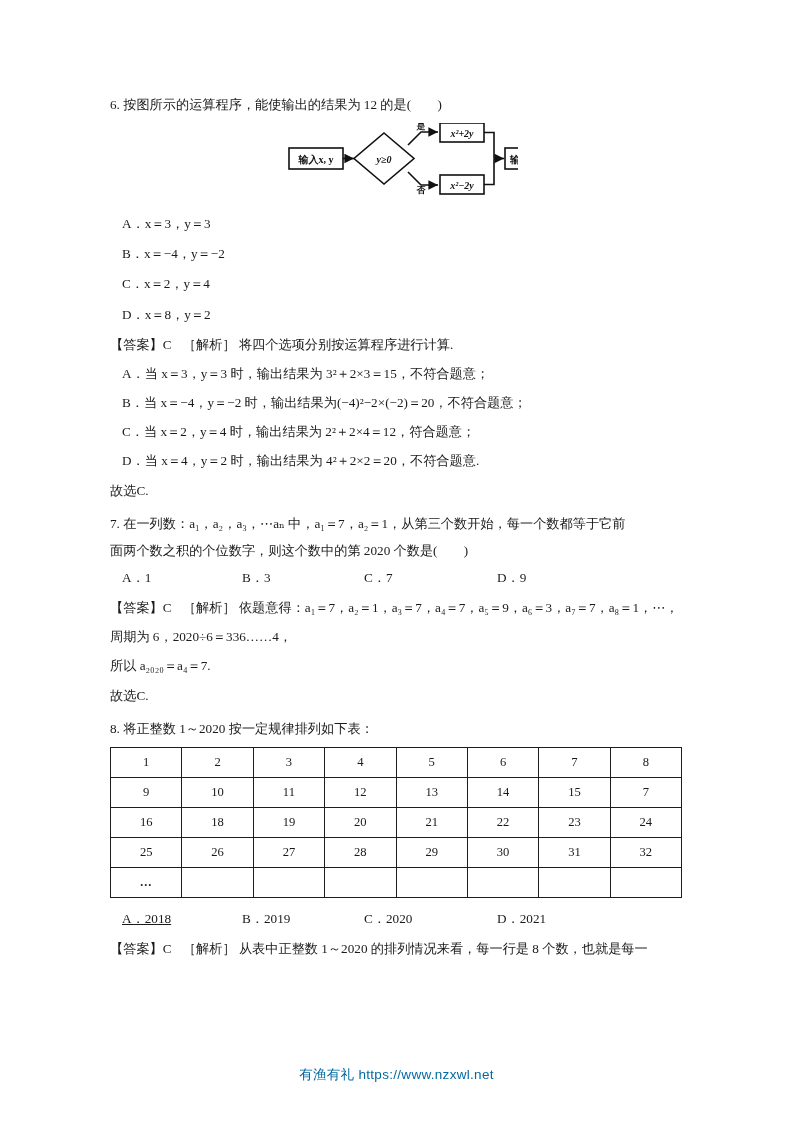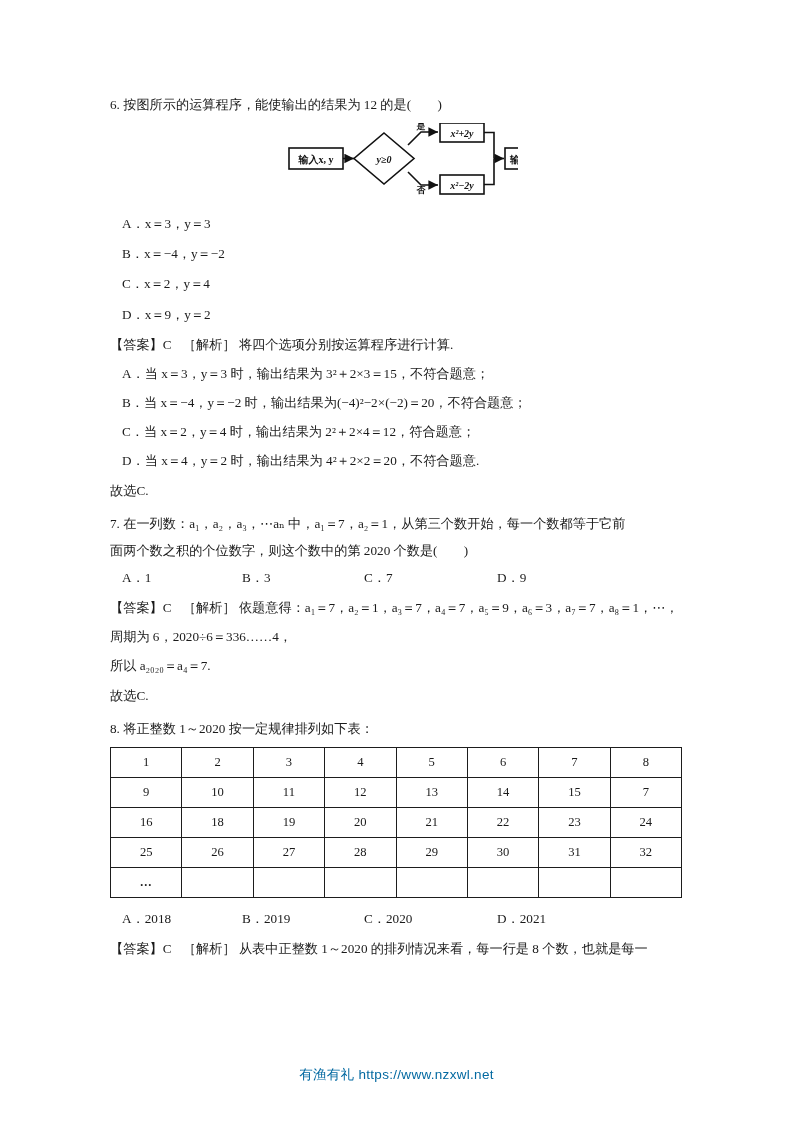--- a/index.html
+++ b/index.html
@@ -51,21 +51,21 @@
   .opt-row {
     font-size: 13.2px;
     margin: 0 0 12px 0;
     padding-left: 12px;
     display: flex;
   }
   .opt-row > span { display: inline-block; }
   .opt-row.q7 > span:nth-child(1) { width: 120px; }
   .opt-row.q7 > span:nth-child(2) { width: 122px; }
   .opt-row.q7 > span:nth-child(3) { width: 133px; }
-  .opt-row.q8 > span:nth-child(1) { width: 120px; }
+  .opt-row.q8 > span:nth-child(1) { width: 120px; text-decoration: underline; }
   .opt-row.q8 > span:nth-child(2) { width: 122px; }
   .opt-row.q8 > span:nth-child(3) { width: 133px; }
 
   
   .flow-wrap {
     position: relative;
     height: 74px;
     margin: 10px 0 18px 0;
   }
   .flow-svg { position: absolute; left: 178px; top: 0; }
@@ -142,21 +142,21 @@
         <polyline points="196,61.5 206,61.5 206,35.5" fill="none" stroke="#111" stroke-width="1.6"></polyline>
         <line x1="206" y1="35.5" x2="216" y2="35.5" stroke="#111" stroke-width="1.6" marker-end="url(#arw)"></line>
         <rect x="217" y="25" width="50" height="21" fill="#fff" stroke="#111" stroke-width="1.6"></rect>
         <text x="242" y="40" font-size="10" font-family="Liberation Serif, serif" font-weight="bold" text-anchor="middle" fill="#111">输出结果</text>
       </svg>
     </div>
 
     <div class="opt">A．x＝3，y＝3</div>
     <div class="opt">B．x＝−4，y＝−2</div>
     <div class="opt">C．x＝2，y＝4</div>
-    <div class="opt">D．x＝9，y＝2</div>
+    <div class="opt">D．x＝8，y＝2</div>
 
     <div class="ans">
       <span>【答案】C</span>
       <span style="padding-left:8px">［解析］</span>
       <span>将四个选项分别按运算程序进行计算.</span>
     </div>
 
     <div class="ans indent-sm">A．当 x＝3，y＝3 时，输出结果为 3²＋2×3＝15，不符合题意；</div>
     <div class="ans indent-sm">B．当 x＝−4，y＝−2 时，输出结果为(−4)²−2×(−2)＝20，不符合题意；</div>
     <div class="ans indent-sm">C．当 x＝2，y＝4 时，输出结果为 2²＋2×4＝12，符合题意；</div>

